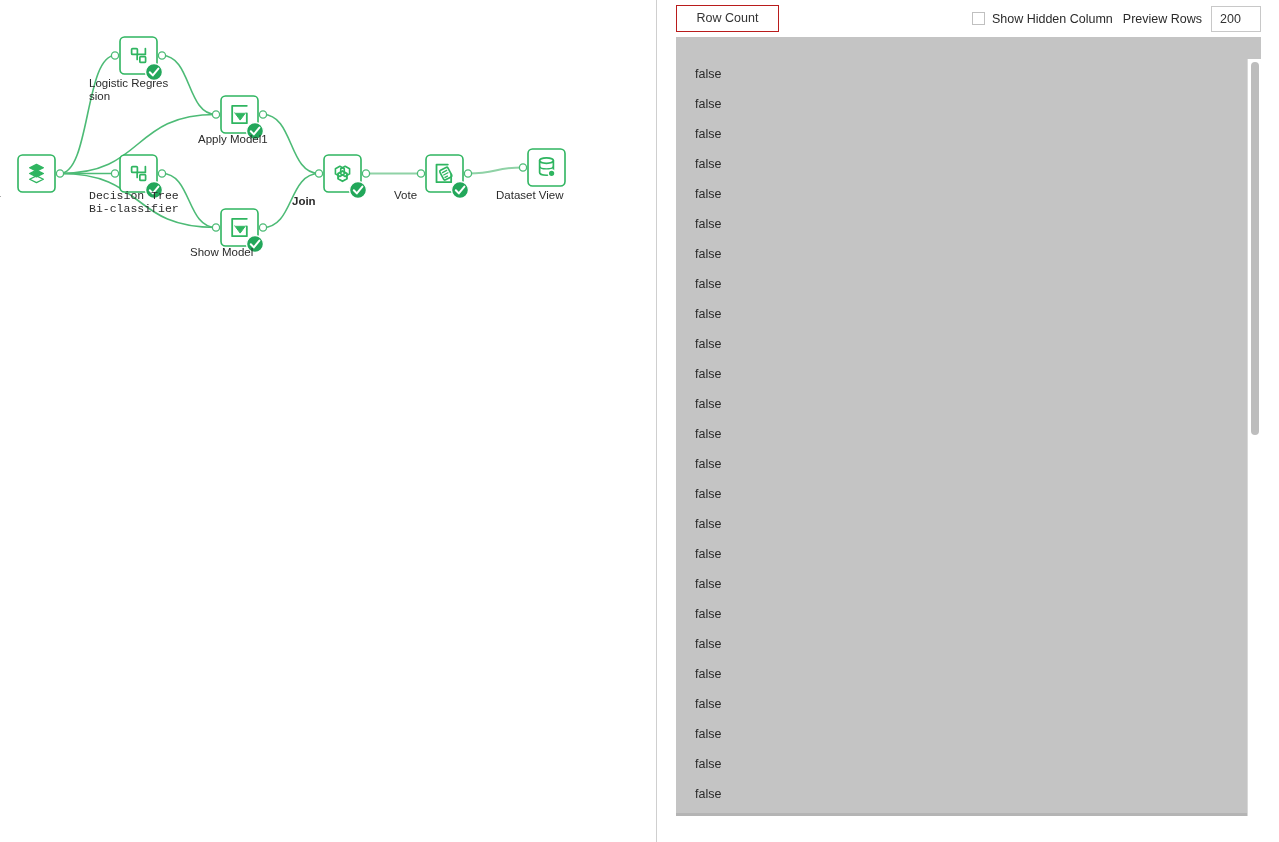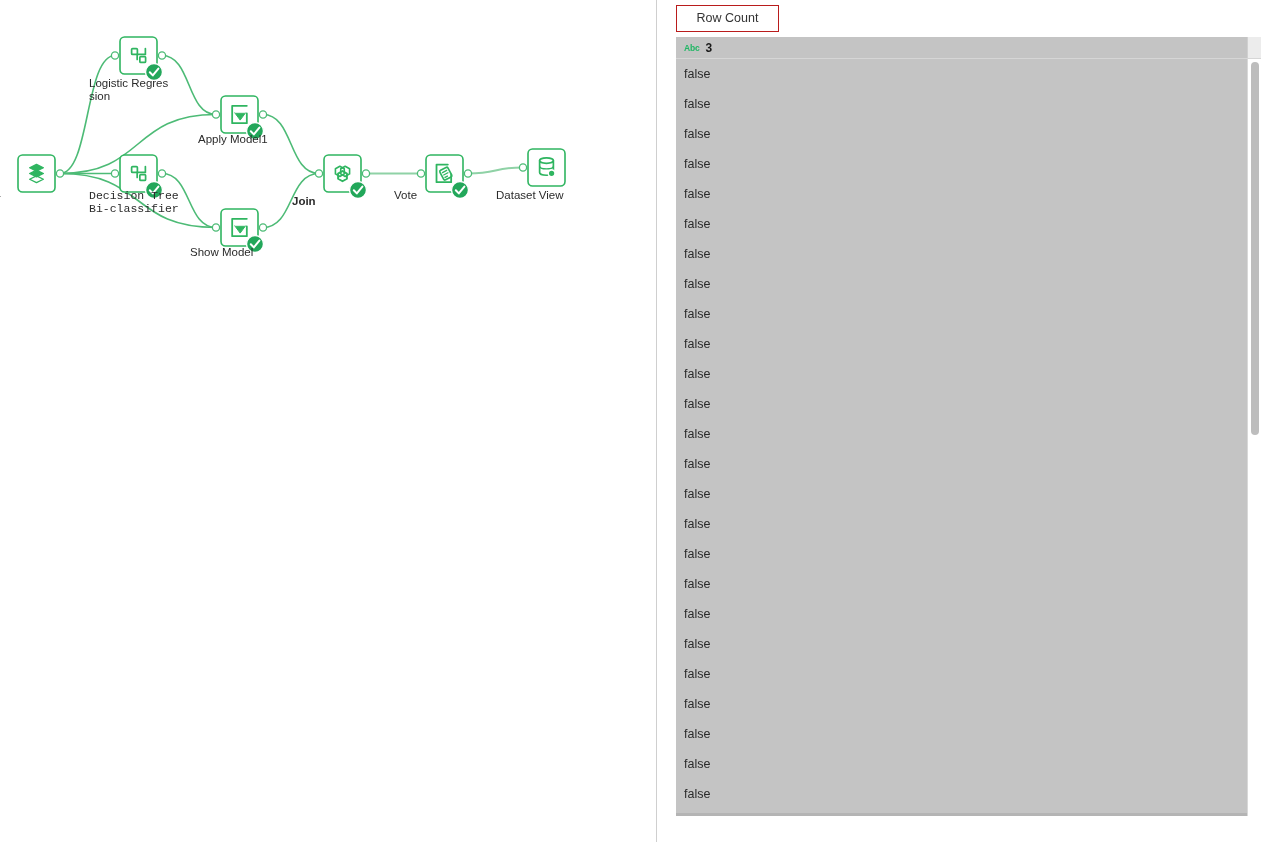--- a/index.html
+++ b/index.html
@@ -179,21 +179,21 @@
     width: 571px;
     height: 757px;
     overflow: hidden;
   }
 
   .data-row {
     height: 30px;
     line-height: 30px;
     font-size: 12.5px;
     color: #2b2b2b;
-    padding-left: 8px;
+    padding-left: 19px;
     box-sizing: border-box;
     background: #c4c4c4;
   }
 
   #vscroll-track {
     position: absolute;
     right: 0; top: 22px;
     width: 14px;
     height: 757px;
     background: #ffffff;
@@ -349,29 +349,30 @@
   </div>
 
   <div id="pane-divider"></div>
 
   <div id="data-pane">
 
     <div id="table-toolbar">
 
       <div id="row-count-button">Row Count</div>
 
+      <div id="hidden-col-group">
+        <div id="show-hidden-checkbox"></div>
+        <span id="show-hidden-label">Show Hidden Column</span>
+        <span id="preview-rows-label">Preview Rows</span>
+        <input id="preview-rows-input" type="text" value="200" style="">
+      </div>
     </div>
 
     <div id="table-region">
 
-      <div id="table-header-row">
-        <span class="col-type-icon">Abc</span>
-        <span class="col-header-name">3</span>
-        <div id="header-corner"></div>
-      </div>
 
       <div id="table-body">
           <div class="data-row">false</div>
           <div class="data-row">false</div>
           <div class="data-row">false</div>
           <div class="data-row">false</div>
           <div class="data-row">false</div>
           <div class="data-row">false</div>
           <div class="data-row">false</div>
           <div class="data-row">false</div>

